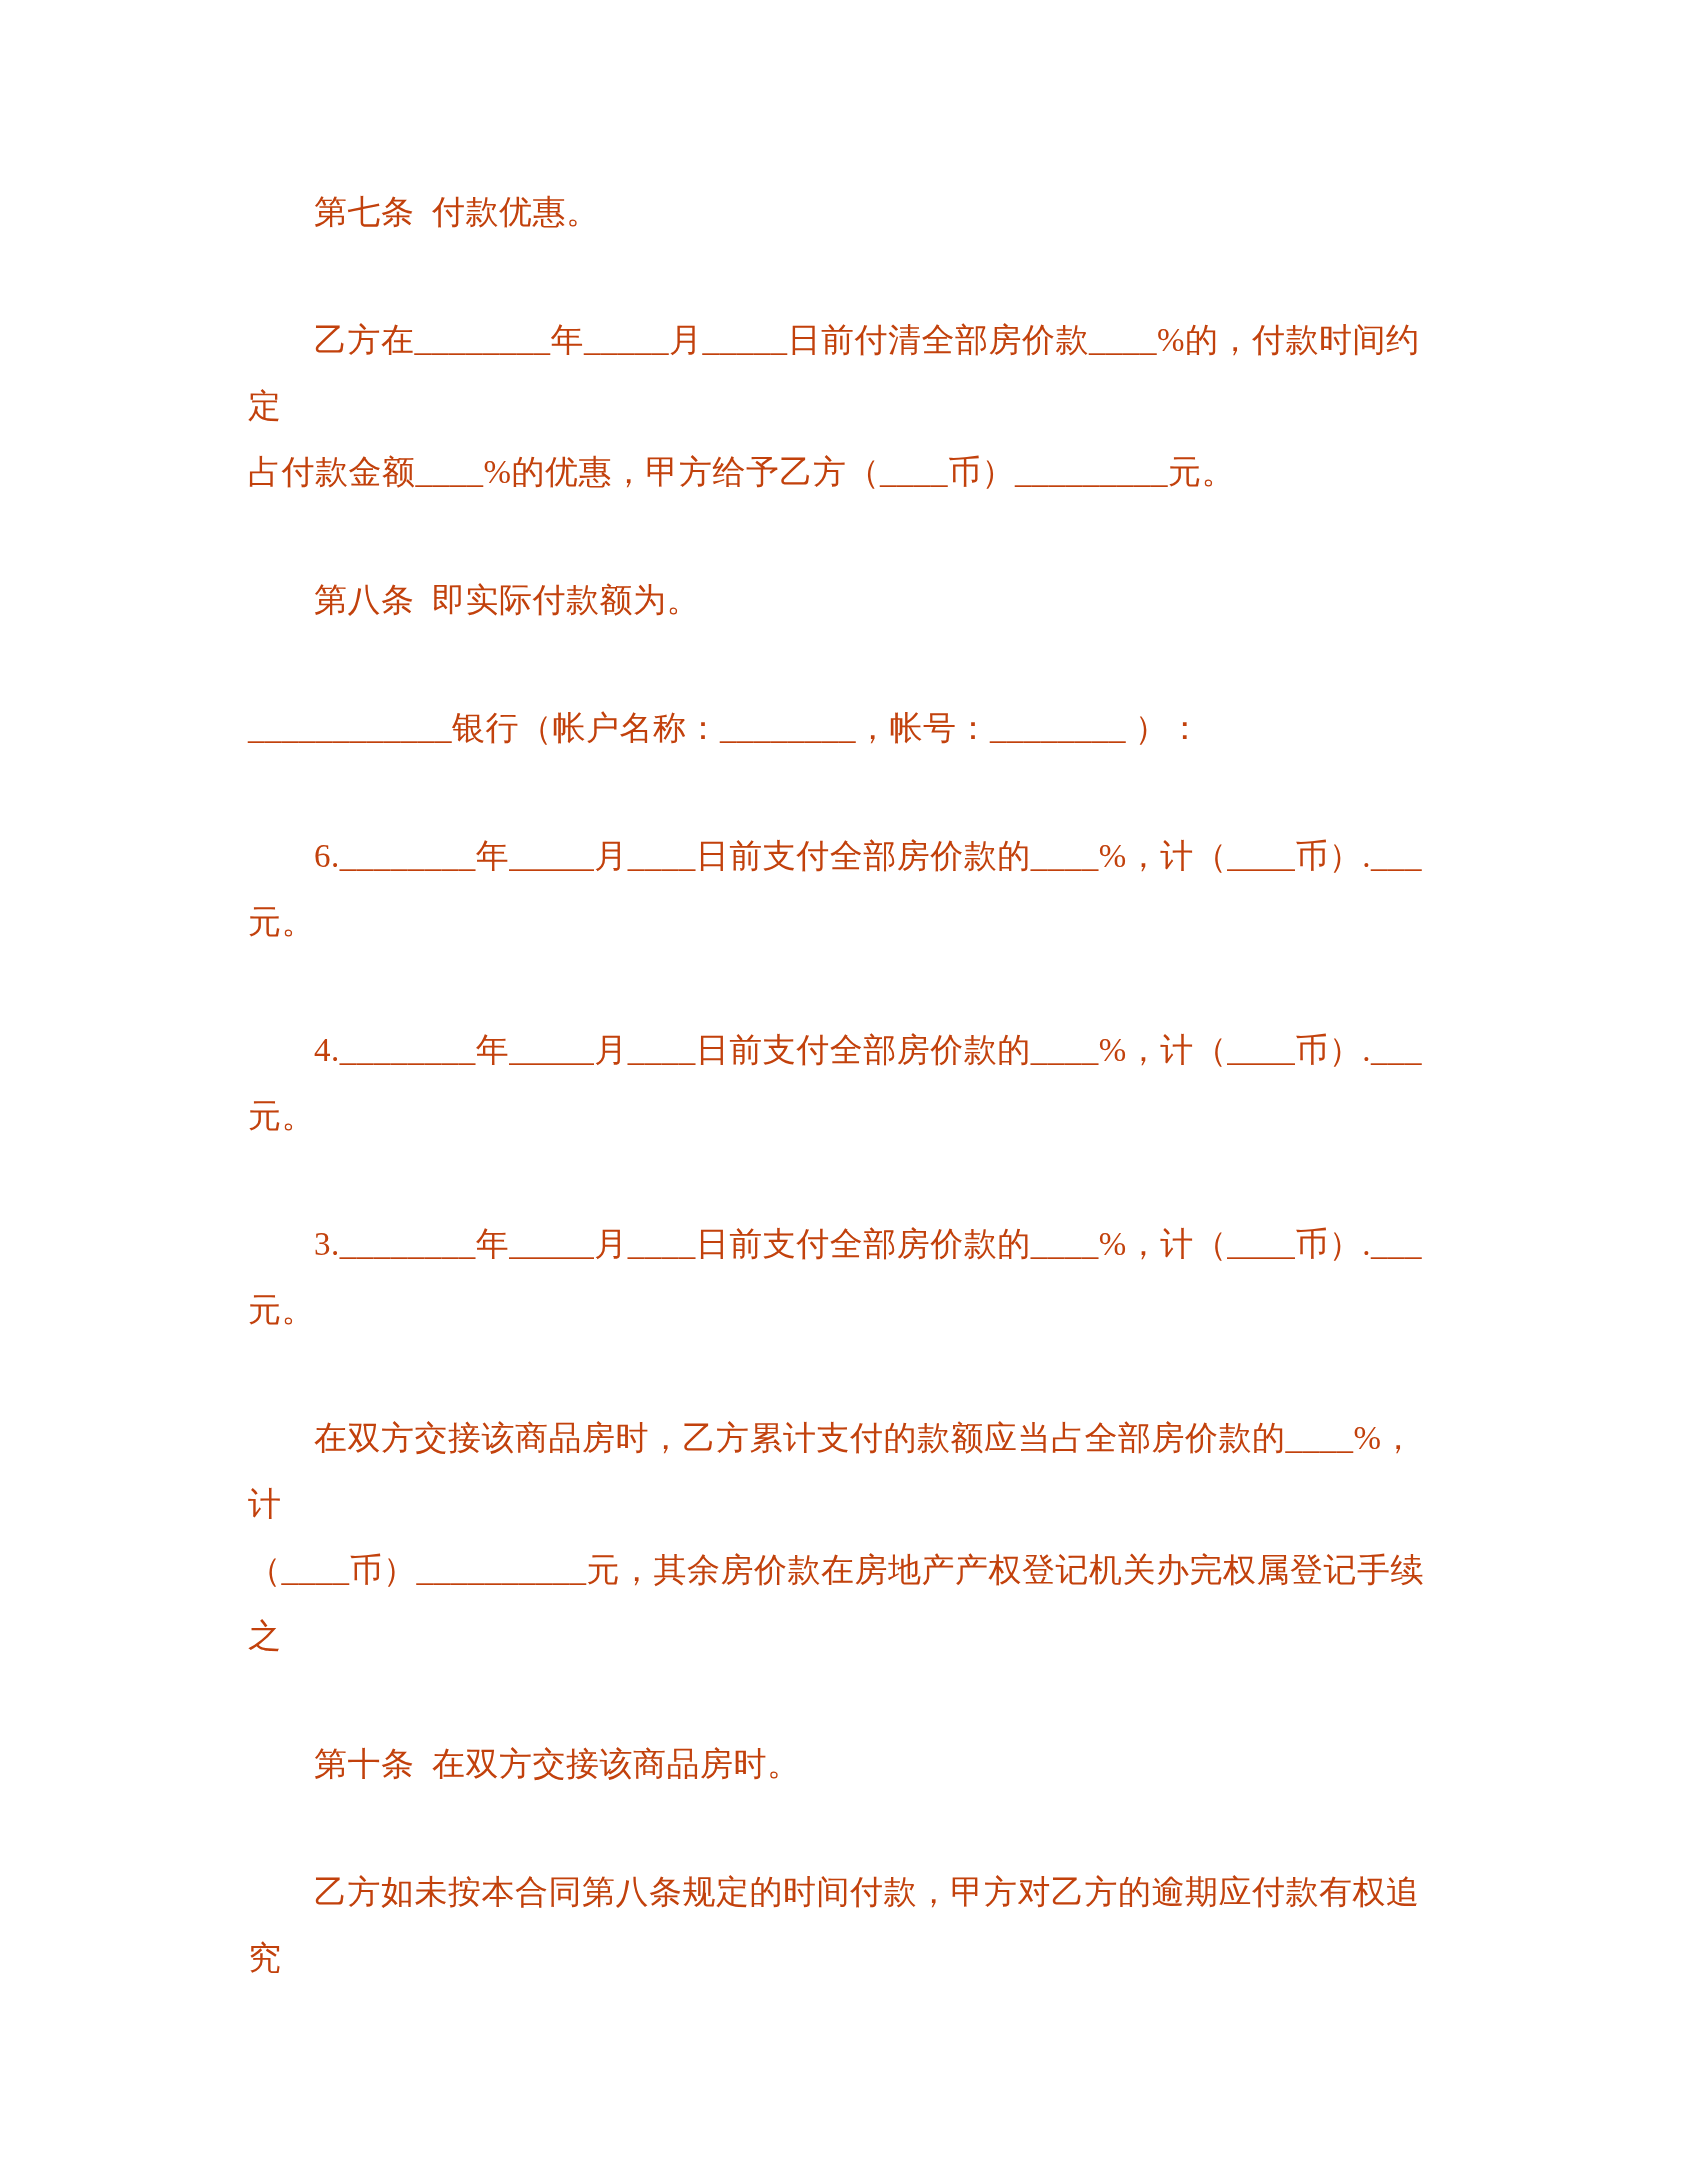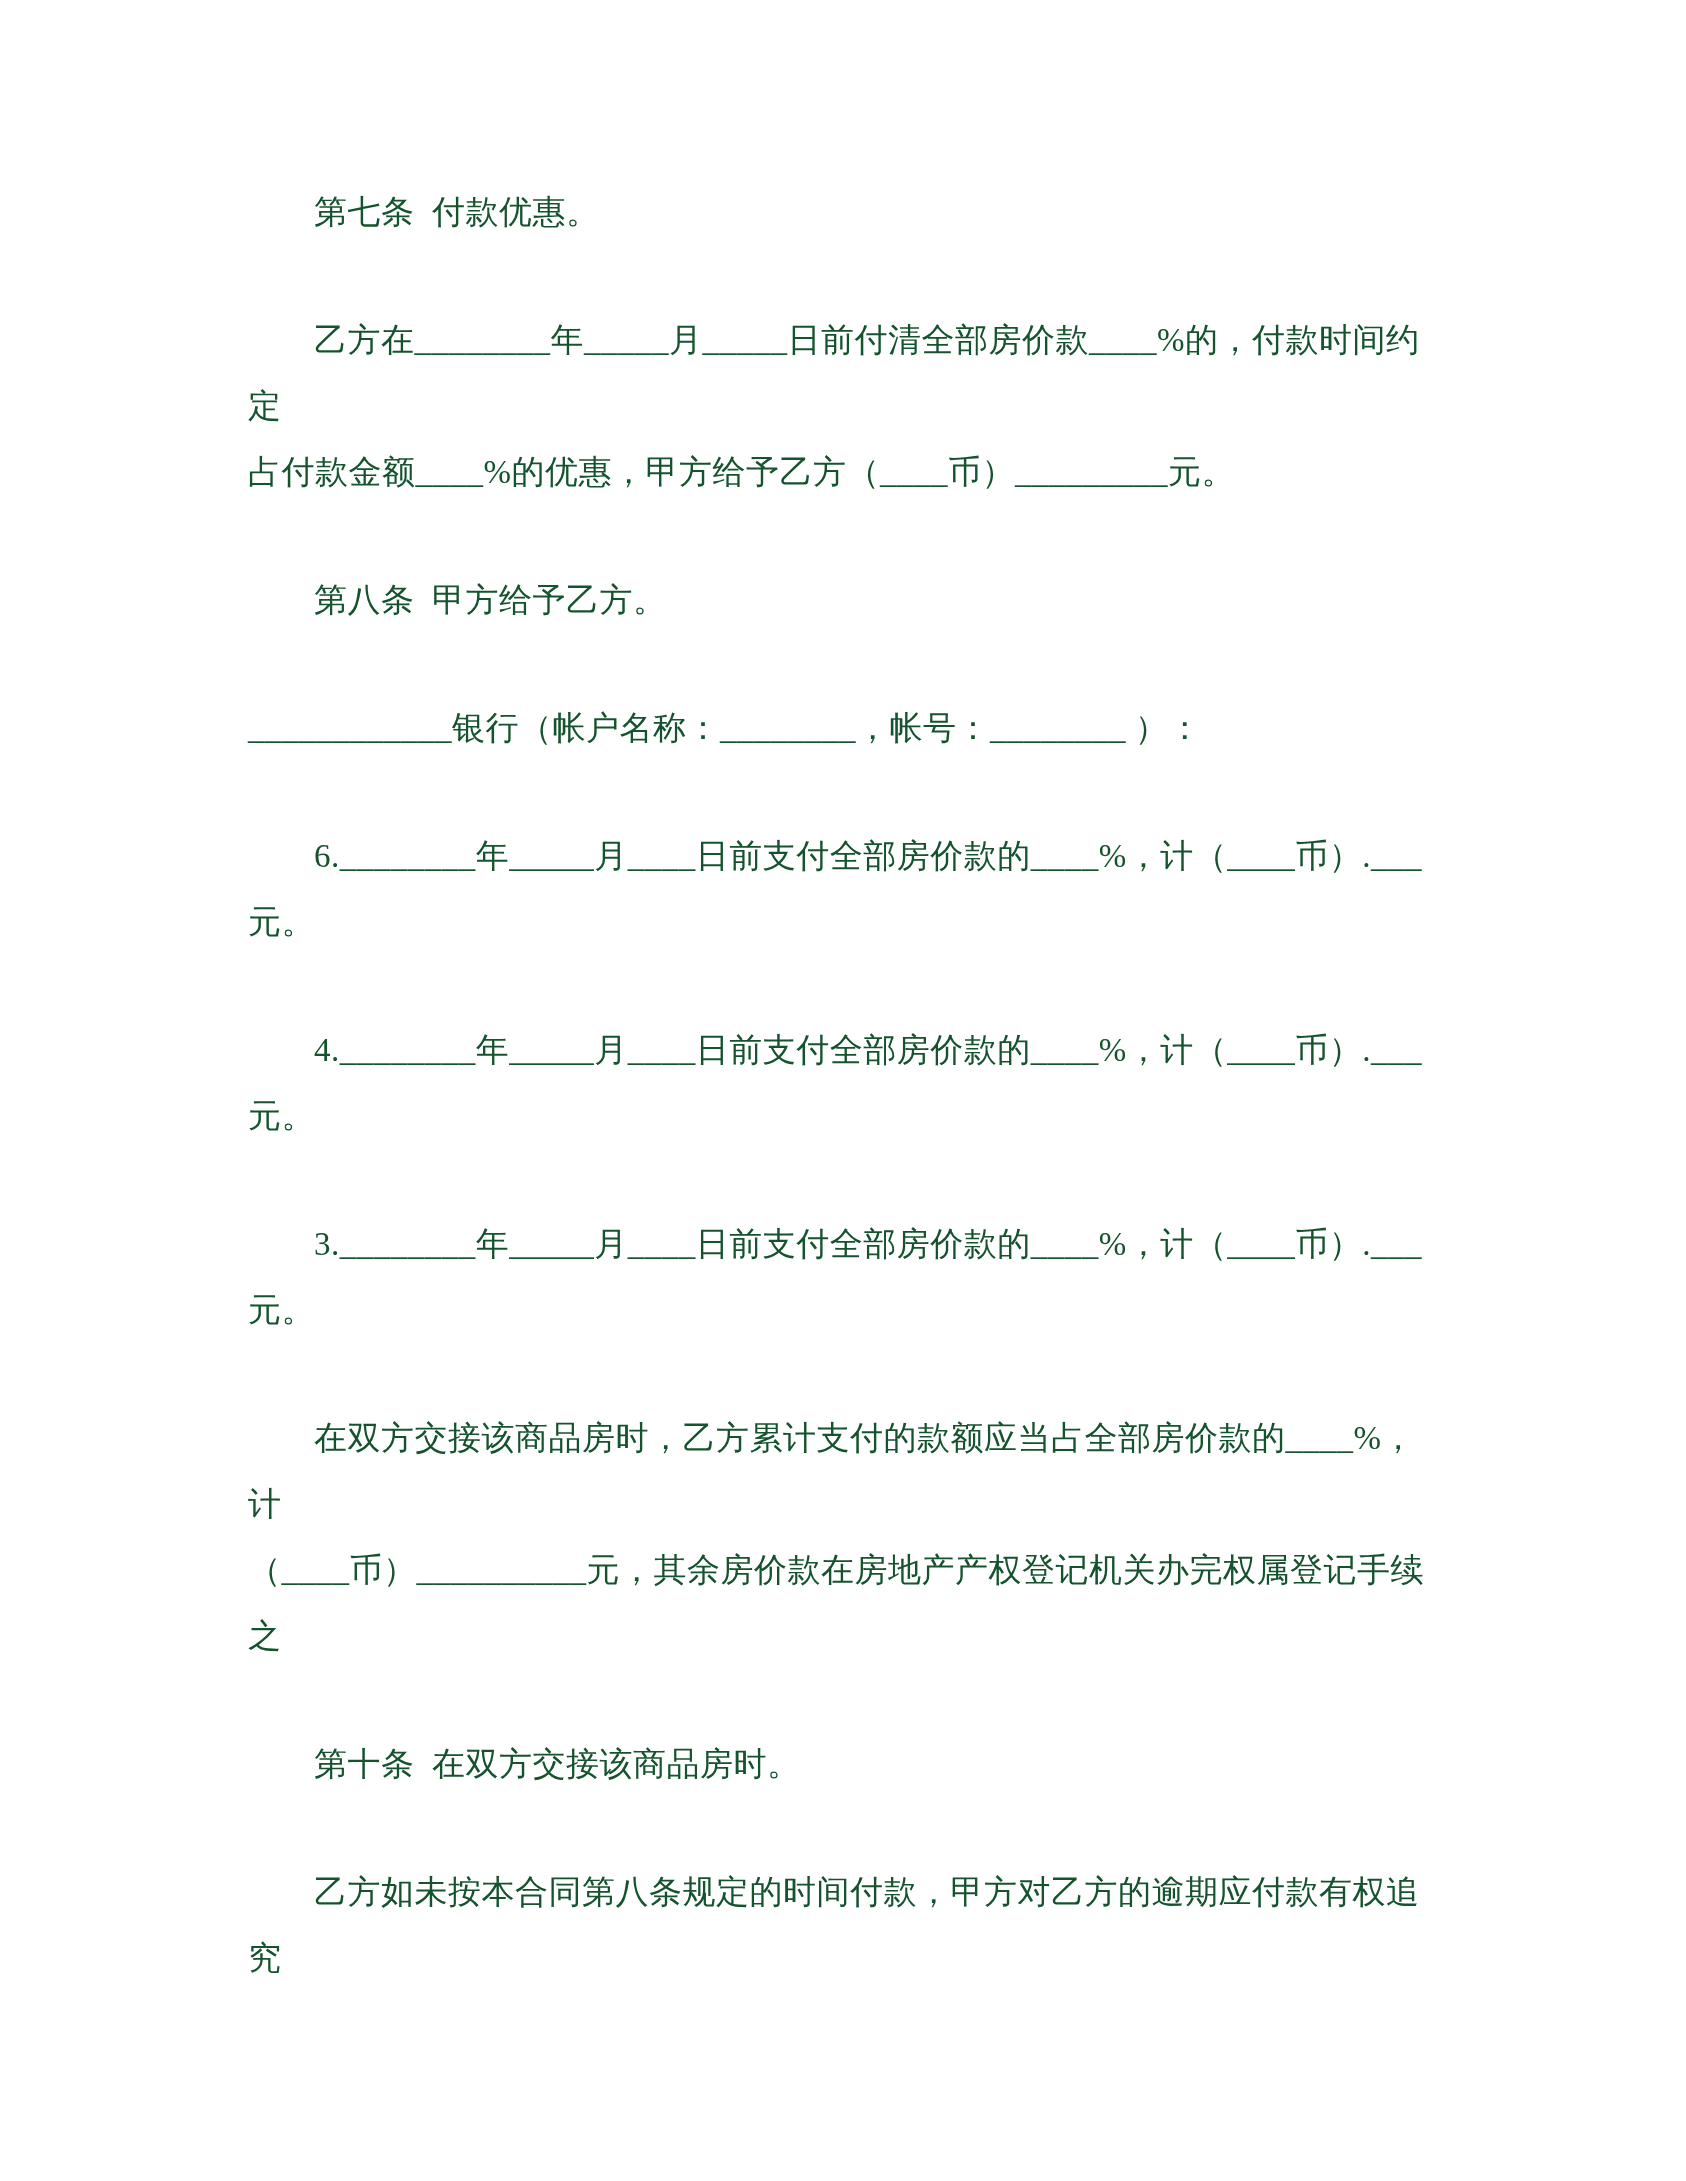--- a/index.html
+++ b/index.html
@@ -9,21 +9,21 @@
   }
   .page {
     position: relative;
     width: 1686px;
     height: 2182px;
     background: #ffffff;
     box-sizing: border-box;
     padding: 179px 253px 0 248px;
     font-family: "Liberation Serif", "DejaVu Serif", serif;
     font-size: 33px;
-    color: #14532d;
+    color: #c2410c;
     overflow: hidden;
   }
   .para {
     margin: 0 0 62px 0;
   }
   .line {
     line-height: 66px;
     white-space: pre-wrap;
     letter-spacing: 0.5px;
   }
@@ -39,21 +39,21 @@
   <div class="para">
     <div class="line indent">第七条  付款优惠。</div>
   </div>
 
   <div class="para">
     <div class="line indent">乙方在________年_____月_____日前付清全部房价款____%的，付款时间约定</div>
     <div class="line">占付款金额____%的优惠，甲方给予乙方（____币）_________元。</div>
   </div>
 
   <div class="para">
-    <div class="line indent">第八条  甲方给予乙方。</div>
+    <div class="line indent">第八条  即实际付款额为。</div>
   </div>
 
   <div class="para">
     <div class="line">____________银行（帐户名称：________，帐号：________ ）：</div>
   </div>
 
   <div class="para">
     <div class="line indent">6.________年_____月____日前支付全部房价款的____%，计（____币）.___</div>
     <div class="line">元。</div>
   </div>

